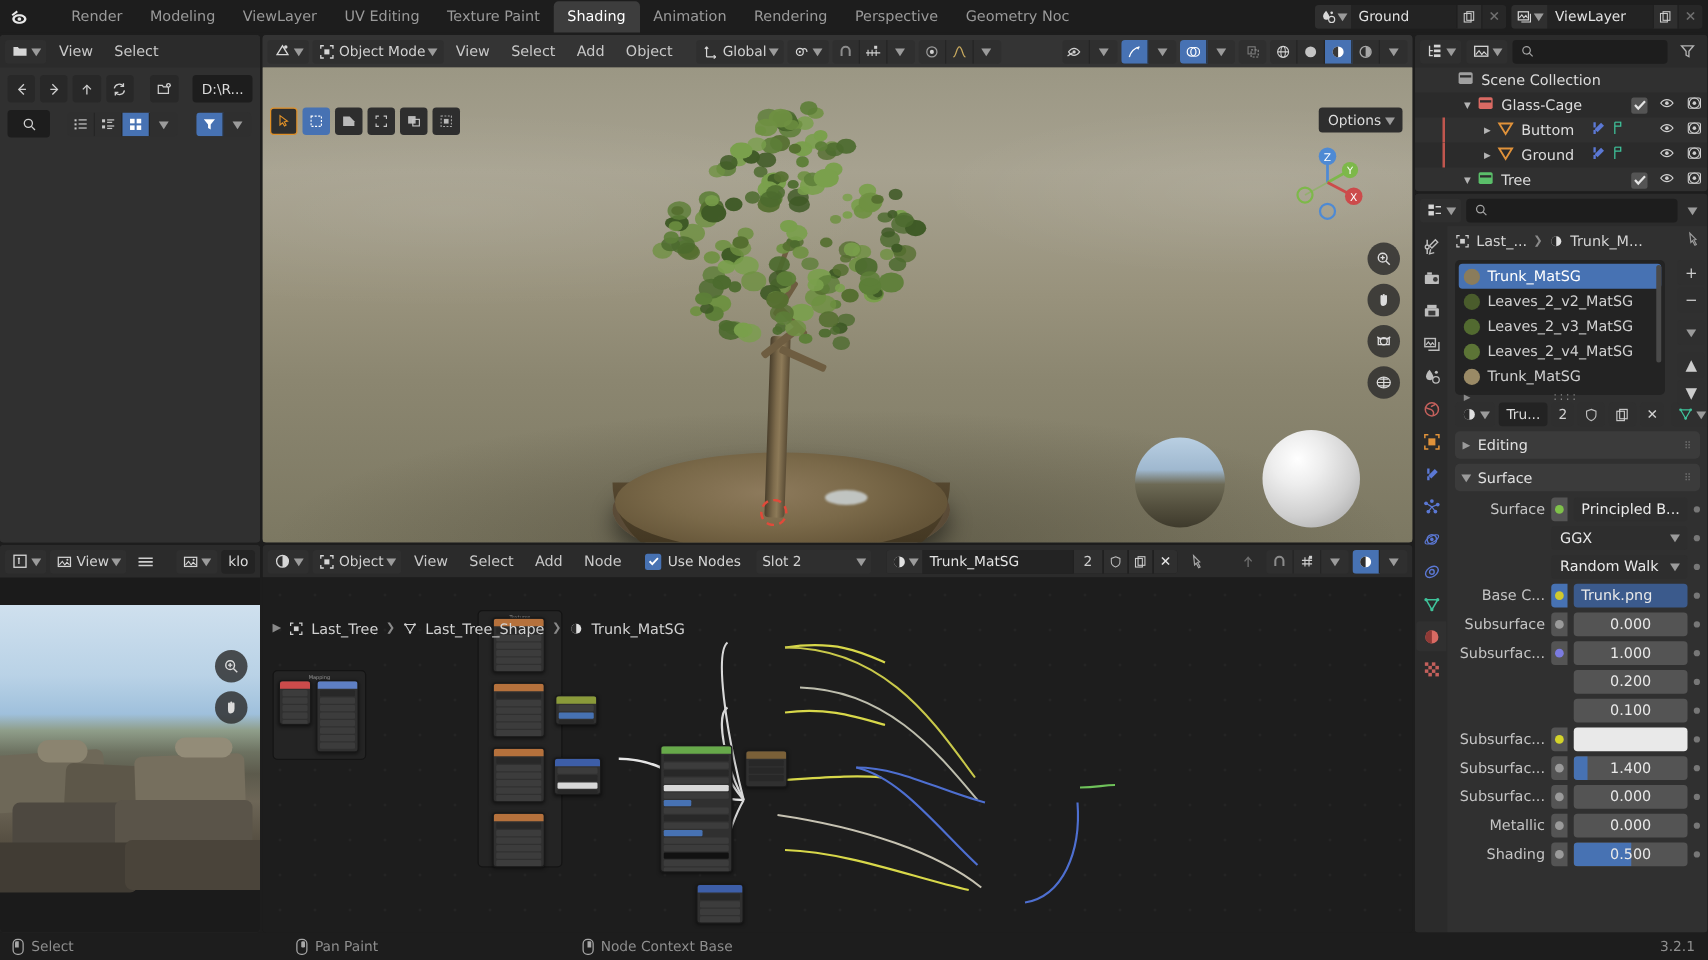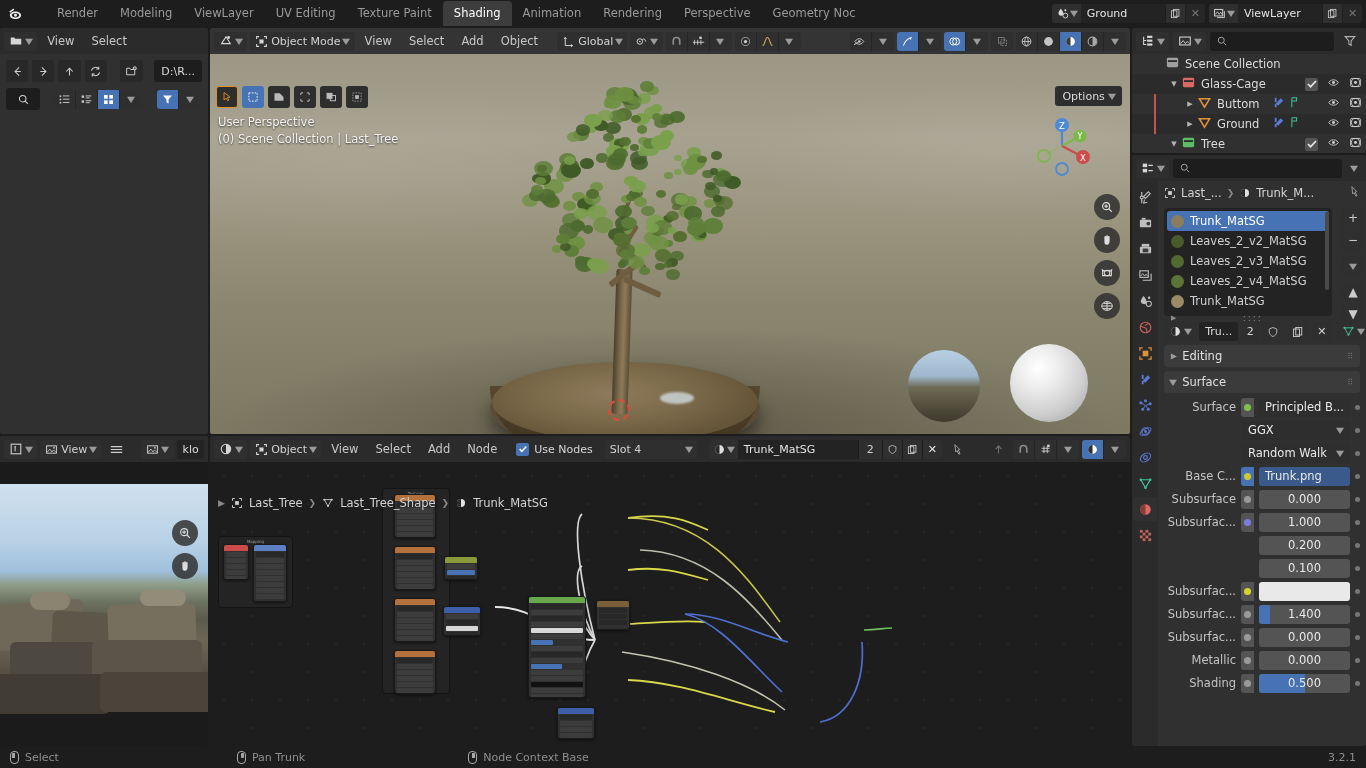--- a/index.html
+++ b/index.html
@@ -720,24 +720,20 @@
             </svg>
         </div>
         <div class="vtool">
           <svg width="12" height="12" viewBox="0 0 16 16">
               <rect x="2.5" y="2.5" width="11" height="11" fill="none" stroke="#a8a8a8" stroke-width="1.1" stroke-dasharray="2 1.6"></rect>
               <rect x="5.5" y="5.5" width="5" height="5" fill="#b9b9b9"></rect>
             </svg>
         </div>
       </div>
 
-      <div class="vp-info">
-        <div>User Perspective</div>
-        <div>(0) Scene Collection | Last_Tree</div>
-      </div>
 
       <div class="vp-options">
         <span>Options</span>
           <span class="chev">▼</span>
       </div>
 
       <svg class="gizmo" viewBox="0 0 68 68">
         <line x1="34" y1="34" x2="34" y2="13" stroke="#4e8ad4" stroke-width="2.2"></line>
         <line x1="34" y1="34" x2="52" y2="24" stroke="#7db84a" stroke-width="2.2"></line>
         <line x1="34" y1="34" x2="55" y2="45" stroke="#cc4b4b" stroke-width="2.2"></line>
@@ -872,21 +868,21 @@
       <div style="display:flex;align-items:center;gap:5px">
         <div style="width:13px;height:13px;background:#4772b3;border-radius:2px;display:flex;align-items:center;justify-content:center;">
           <svg width="10" height="10" viewBox="0 0 12 12">
               <path d="M2 6l2.6 2.8L10 3" fill="none" stroke="#fff" stroke-width="1.8"></path>
             </svg>
         </div>
         <span style="color:#d6d6d6">Use Nodes</span>
       </div>
       <div class="sep"></div>
       <div class="hbtn" style="width:92px;justify-content:space-between">
-        <span>Slot 4</span>
+        <span>Slot 2</span>
           <span class="chev">▼</span>
       </div>
       <div class="sep"></div>
       <div class="id-block">
         <div class="id-icon">
           <svg width="13" height="13" viewBox="0 0 16 16">
               <circle cx="8" cy="8" r="5.4" fill="#e0e0e0"></circle>
               <path d="M8 2.6a5.4 5.4 0 0 0 0 10.8z" fill="#2a2a2a"></path>
             </svg>
             <span class="chev">▼</span>
@@ -1619,21 +1615,21 @@
     <div class="sb-item">
       <span class="mouse">
           <i></i>
         </span>
       <span>Select</span>
     </div>
     <div class="sb-item" style="margin-left:140px">
       <span class="mouse m">
           <i></i>
         </span>
-      <span>Pan Trunk</span>
+      <span>Pan Paint</span>
     </div>
     <div class="sb-item" style="margin-left:125px">
       <span class="mouse r">
           <i></i>
         </span>
       <span>Node Context Base</span>
     </div>
     <div class="sb-ver">3.2.1</div>
   </div>
 

